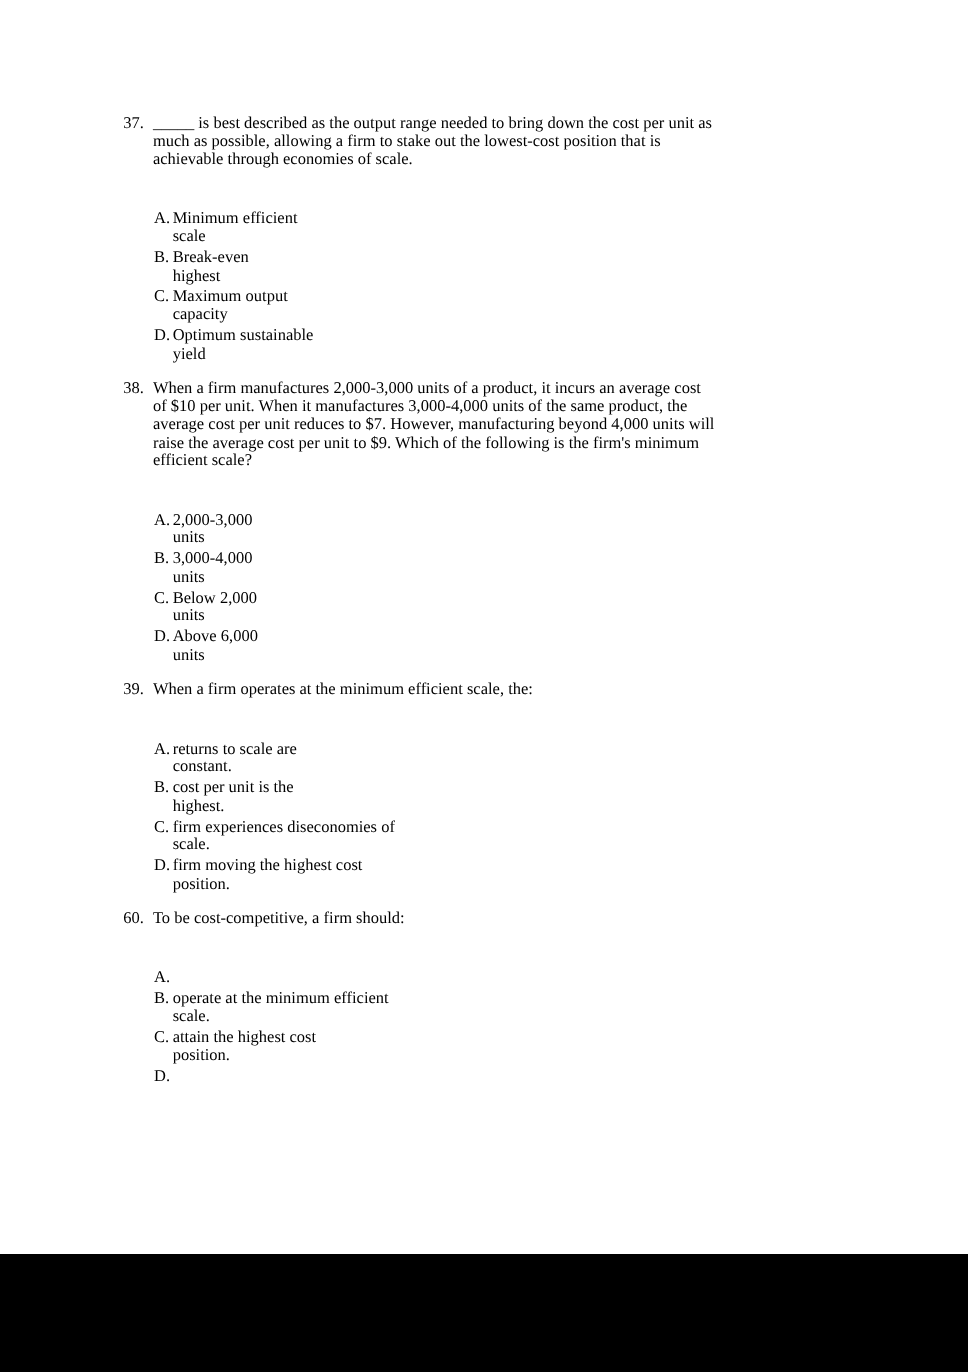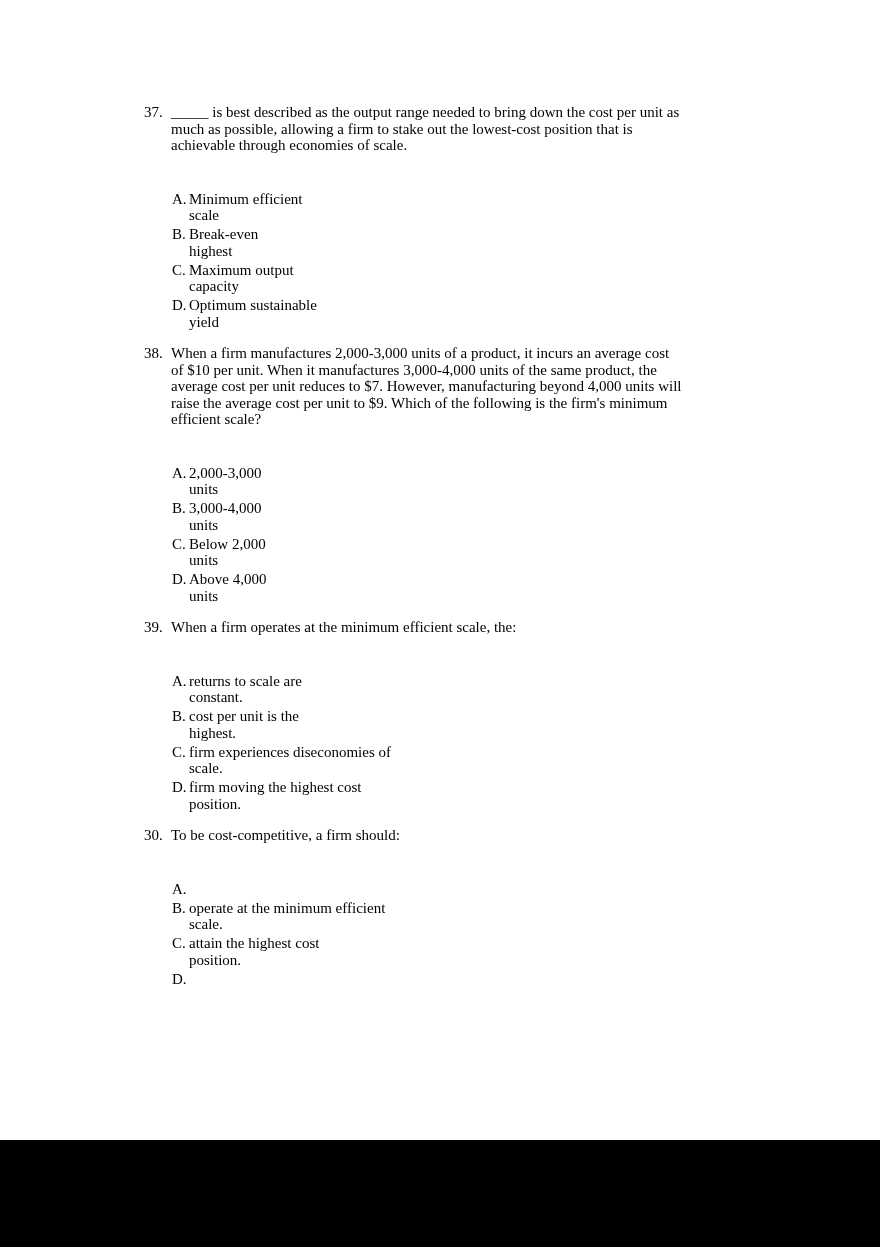--- a/index.html
+++ b/index.html
@@ -13,21 +13,21 @@
     position: relative;
     overflow: hidden;
     font-family: "Liberation Serif", "DejaVu Serif", serif;
     font-size: 15px;
     line-height: 16.5px;
     color: #000000;
   }
   .page-content {
     position: absolute;
     top: 104px;
-    left: 144px;
+    left: 112px;
     width: 620px;
   }
   .question {
     margin-bottom: 15px;
   }
   .q-head {
     display: flex;
     align-items: flex-start;
   }
   .q-num {
@@ -120,21 +120,21 @@
         <div class="opt-text">3,000-4,000
 units</div>
       </div>
       <div class="option">
         <span class="opt-letter">C.</span>
         <div class="opt-text">Below 2,000
 units</div>
       </div>
       <div class="option">
         <span class="opt-letter">D.</span>
-        <div class="opt-text">Above 4,000
+        <div class="opt-text">Above 6,000
 units</div>
       </div>
     </div>
   </div>
 
   <div class="question">
     <div class="q-head">
       <span class="q-num">39.</span>
       <div class="q-text">When a firm operates at the minimum efficient scale, the:</div>
     </div>
@@ -157,21 +157,21 @@
       <div class="option">
         <span class="opt-letter">D.</span>
         <div class="opt-text">firm moving the highest cost
 position.</div>
       </div>
     </div>
   </div>
 
   <div class="question">
     <div class="q-head">
-      <span class="q-num">30.</span>
+      <span class="q-num">60.</span>
       <div class="q-text">To be cost-competitive, a firm should:</div>
     </div>
     <div class="q-options">
       <div class="option">
         <span class="opt-letter">A.</span>
       </div>
       <div class="option">
         <span class="opt-letter">B.</span>
         <div class="opt-text">operate at the minimum efficient
 scale.</div>

